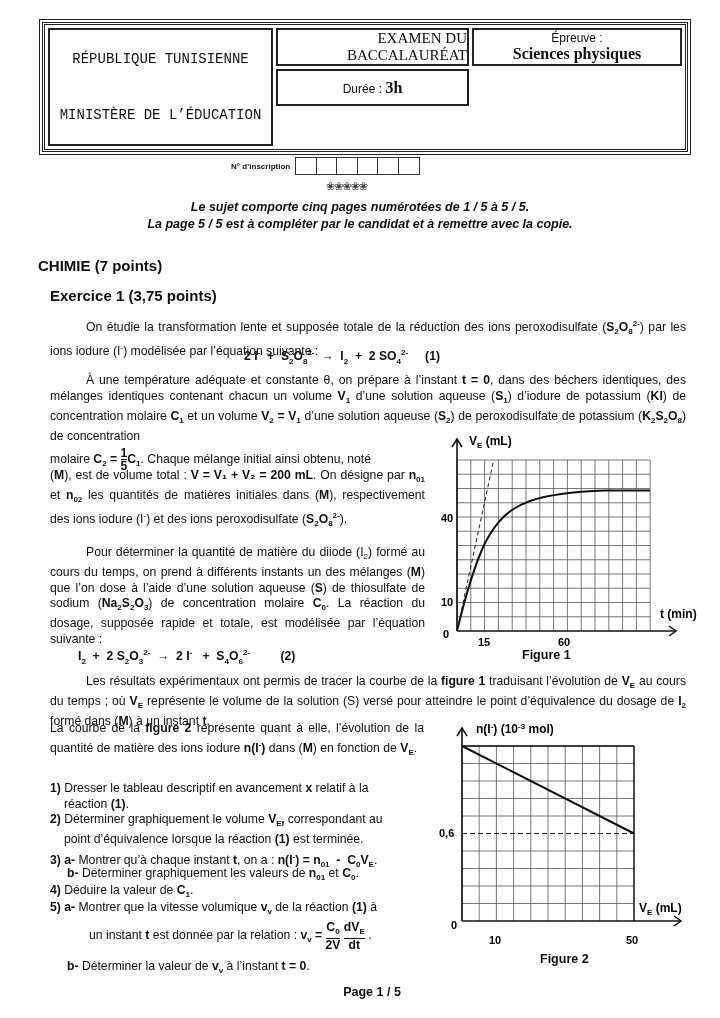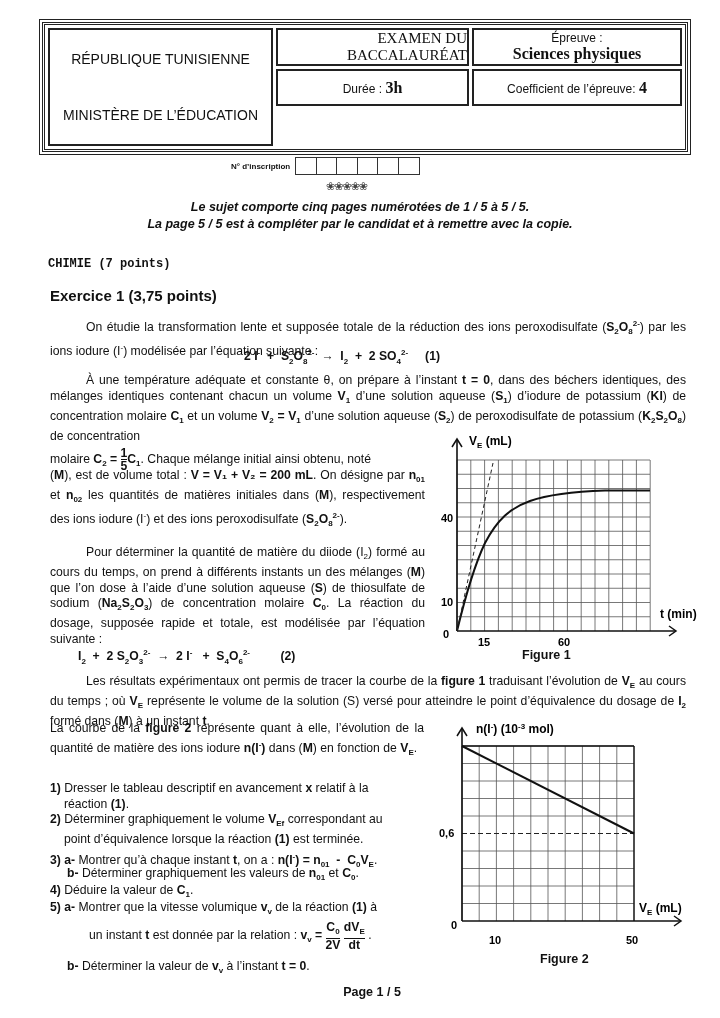--- a/index.html
+++ b/index.html
@@ -1,30 +1,30 @@
 <!DOCTYPE html>
 <html><head>
 <meta charset="utf-8">
 <style>
   * { box-sizing: border-box; margin: 0; padding: 0; }
   body { width: 720px; height: 1018px; background: #fff; font-family: "Liberation Sans", sans-serif; color: #111; position: relative; overflow: hidden; }
   .header { position: absolute; left: 42px; top: 22px; width: 646px; height: 130px; border: 3px double #222; outline: 1px solid #222; outline-offset: 2px; display: grid; grid-template-columns: 225px 193px 1fr; grid-template-rows: 1fr 1fr 1fr; gap: 3px; padding: 3px; background: #fff; }
   .hcell { border: 2px solid #222; display: flex; align-items: center; justify-content: center; text-align: center; flex-direction: column; }
-  .hleft { grid-row: 1 / span 3; font-family: Liberation Sans, sans-serif; font-size: 14px; gap: 40px; }
+  .hleft { grid-row: 1 / span 3; font-family: Liberation Mono, monospace; font-size: 14px; gap: 40px; }
   .exam { font-family: "Liberation Serif", serif; font-size: 15px; text-align: right; }
   .session { font-family: "Liberation Serif", serif; font-size: 20px; }
   .small { font-size: 12px; }
   .bold-serif { font-family: "Liberation Serif", serif; font-weight: bold; font-size: 16px; }
   .insc { position: absolute; left: 231px; top: 157px; display: flex; align-items: center; font-size: 8px; font-family: "Liberation Sans", sans-serif; font-weight: bold; }
   .insc .boxes { display: flex; margin-left: 5px; border: 1px solid #333; }
   .insc .boxes span { width: 20.5px; height: 16px; border-right: 1px solid #333; }
   .insc .boxes span:last-child { border-right: none; }
   .hexes { position: absolute; left: 326px; top: 180px; font-size: 11px; letter-spacing: -1px; color: #444; }
   .notice { position: absolute; left: 0; width: 720px; text-align: center; font-weight: bold; font-style: italic; font-size: 12.5px; }
-  h1 { position: absolute; left: 48px; top: 257px; font-size: 12px; font-weight: bold; font-family: Liberation Mono, monospace; }
+  h1 { position: absolute; left: 38px; top: 257px; font-size: 15px; font-weight: bold; }
   h2 { position: absolute; left: 50px; top: 287px; font-size: 15px; font-weight: bold; }
   .p { position: absolute; font-size: 12.2px; line-height: 15.6px; text-align: justify; }
   .eq { position: absolute; font-size: 12.2px; font-weight: bold; }
   b { font-weight: bold; }
   sub, sup { font-size: 8px; }
   .fig { position: absolute; font-weight: bold; font-size: 12.5px; }
   .q { position: absolute; left: 50px; width: 374px; font-size: 12.2px; line-height: 15.6px; }
   .q .num { font-weight: bold; }
   .ind { padding-left: 14px; }
   .frac { display: inline-flex; flex-direction: column; vertical-align: middle; text-align: center; font-weight: bold; line-height: 12px; }
@@ -40,23 +40,20 @@
     <div>RÉPUBLIQUE TUNISIENNE</div>
     <div>MINISTÈRE DE L’ÉDUCATION</div>
   </div>
   <div class="hcell exam">EXAMEN DU BACCALAURÉAT</div>
   <div class="hcell">
     <div class="small">Épreuve :</div>
     <div class="bold-serif">Sciences physiques</div>
   </div>
   <div class="hcell">
     <div><span class="small">Durée : </span><span class="bold-serif">3h</span></div>
-  </div>
-  <div class="hcell">
-    <div><span class="small">Coefficient de l’épreuve: </span><span class="bold-serif">4</span></div>
   </div>
 </div>
 
 <div class="insc">
   <span>N° d’inscription</span>
   <div class="boxes">
     <span></span>
       <span></span>
       <span></span>
       <span></span>

